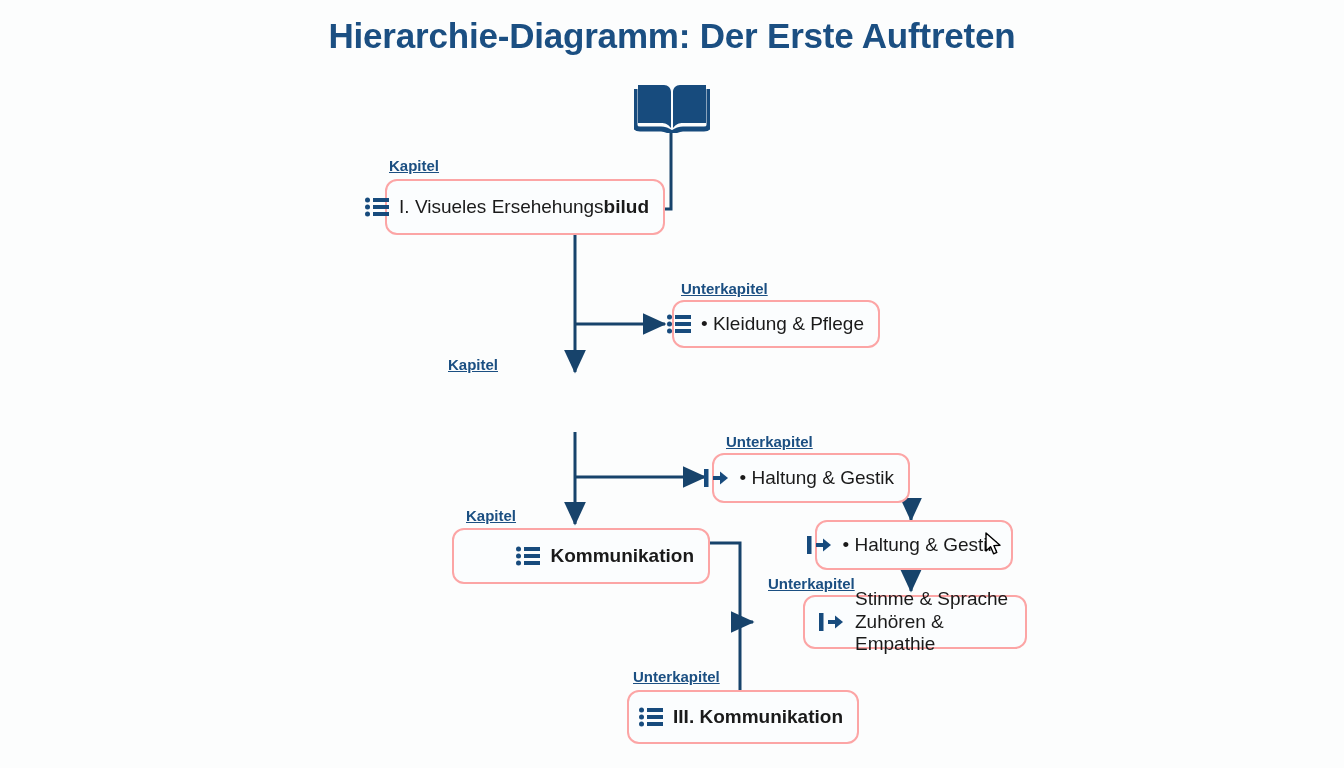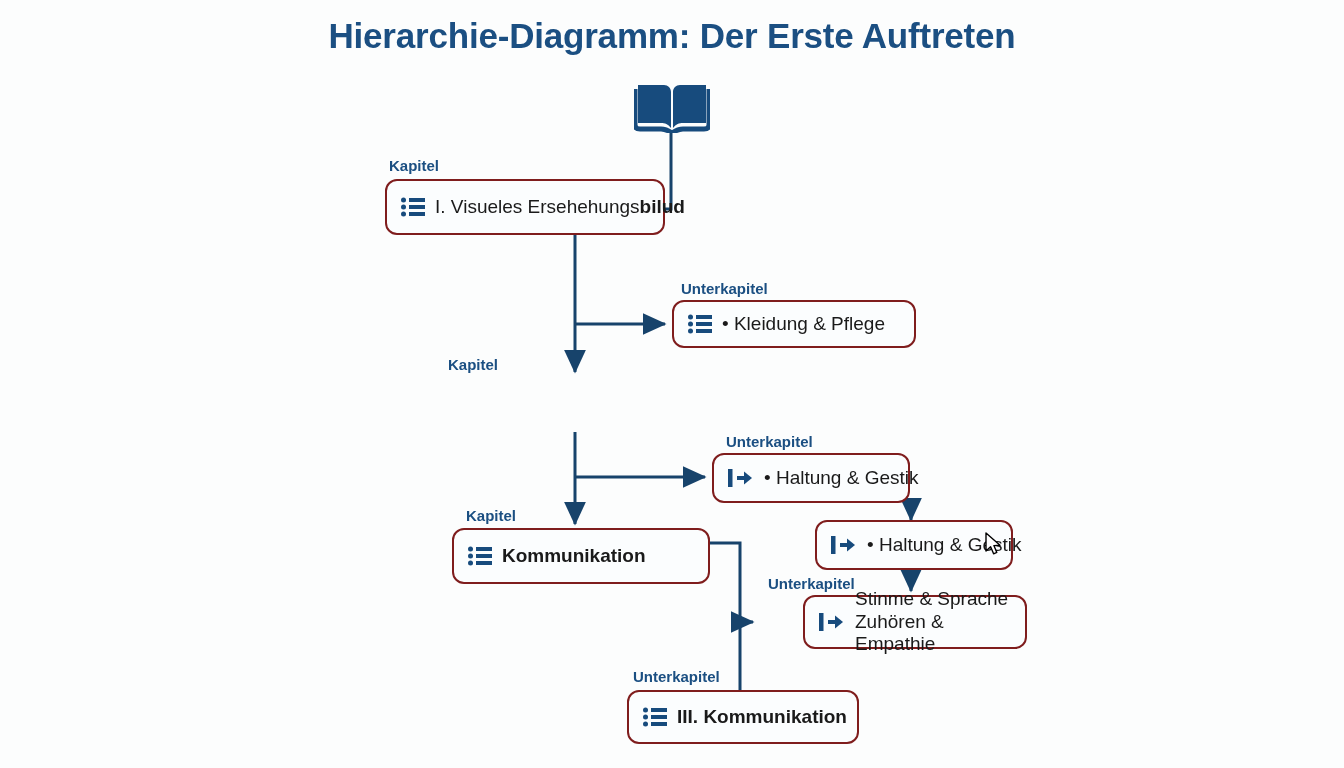--- a/index.html
+++ b/index.html
@@ -46,27 +46,28 @@
     position: absolute;
     left: 634px;
     top: 79px;
     width: 76px;
     height: 54px;
   }
 
   .node {
     position: absolute;
     box-sizing: border-box;
-    border: 2px solid #7f1d1d;
+    border: 2px solid #fca5a5;
     border-radius: 12px;
     background: #fbfdfe;
     display: flex;
     align-items: center;
     padding: 0 14px;
     white-space: nowrap;
+    justify-content: flex-end;
   }
   .node .glyph {
     flex: 0 0 auto;
     margin-right: 10px;
     display: inline-flex;
     align-items: center;
   }
   .node .txt {
     font-size: 19px;
     color: #1a1a1a;
@@ -82,20 +83,21 @@
     white-space: pre-line;
     text-align: left;
   }
 
   .caption {
     position: absolute;
     font-size: 15px;
     font-weight: bold;
     color: #1b4f82;
     white-space: nowrap;
+    text-decoration: underline;
   }
 
   .cursor {
     position: absolute;
     left: 985px;
     top: 532px;
     width: 20px;
     height: 26px;
     pointer-events: none;
   }
@@ -149,21 +151,21 @@
         <circle cx="2.5" cy="10" r="2.5" fill="#174b7d"></circle>
         <rect x="8" y="8" width="16" height="4" fill="#174b7d"></rect>
         <circle cx="2.5" cy="17" r="2.5" fill="#174b7d"></circle>
         <rect x="8" y="15" width="16" height="4" fill="#174b7d"></rect>
       </svg>
     </span>
     <span class="txt"><span>I. Visueles Ersehehungs</span><span class="tail">bilud</span></span>
   </div>
 
   <div class="caption" style="left:681px; top:280px;">Unterkapitel</div>
-  <div class="node" style="left:672px; top:300px; width:244px; height:48px;">
+  <div class="node" style="left:672px; top:300px; width:208px; height:48px;">
     <span class="glyph">
       <svg width="24" height="20" viewBox="0 0 24 20">
         <circle cx="2.5" cy="3" r="2.5" fill="#174b7d"></circle>
         <rect x="8" y="1" width="16" height="4" fill="#174b7d"></rect>
         <circle cx="2.5" cy="10" r="2.5" fill="#174b7d"></circle>
         <rect x="8" y="8" width="16" height="4" fill="#174b7d"></rect>
         <circle cx="2.5" cy="17" r="2.5" fill="#174b7d"></circle>
         <rect x="8" y="15" width="16" height="4" fill="#174b7d"></rect>
       </svg>
     </span>

